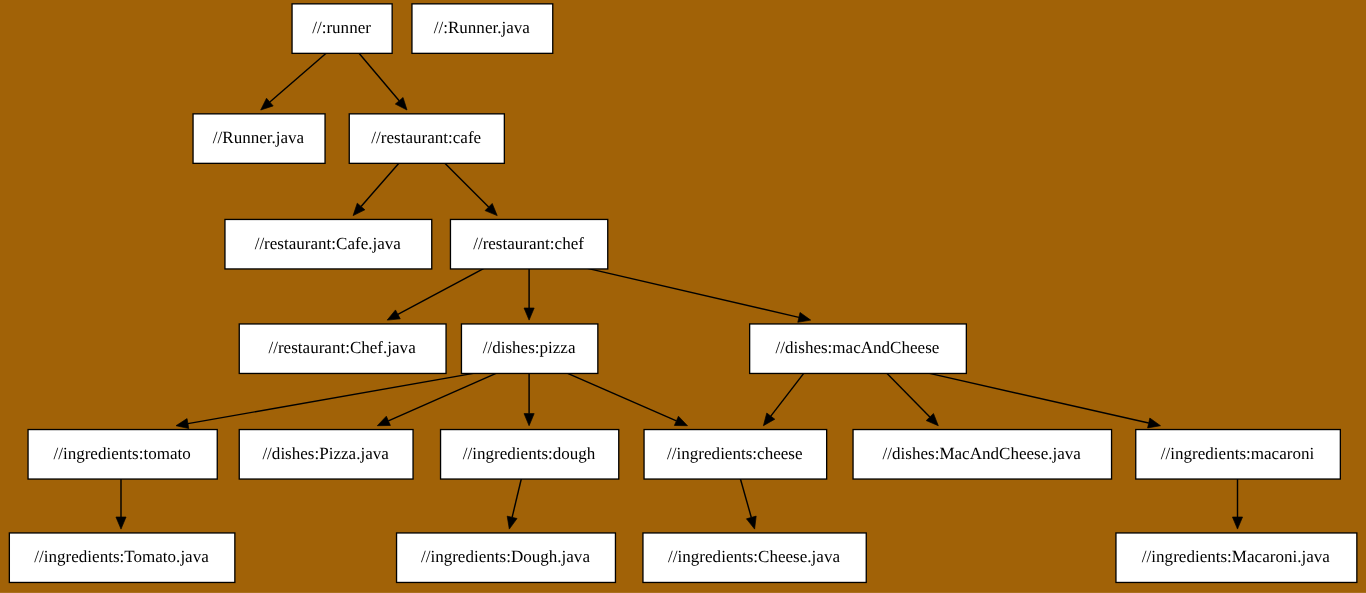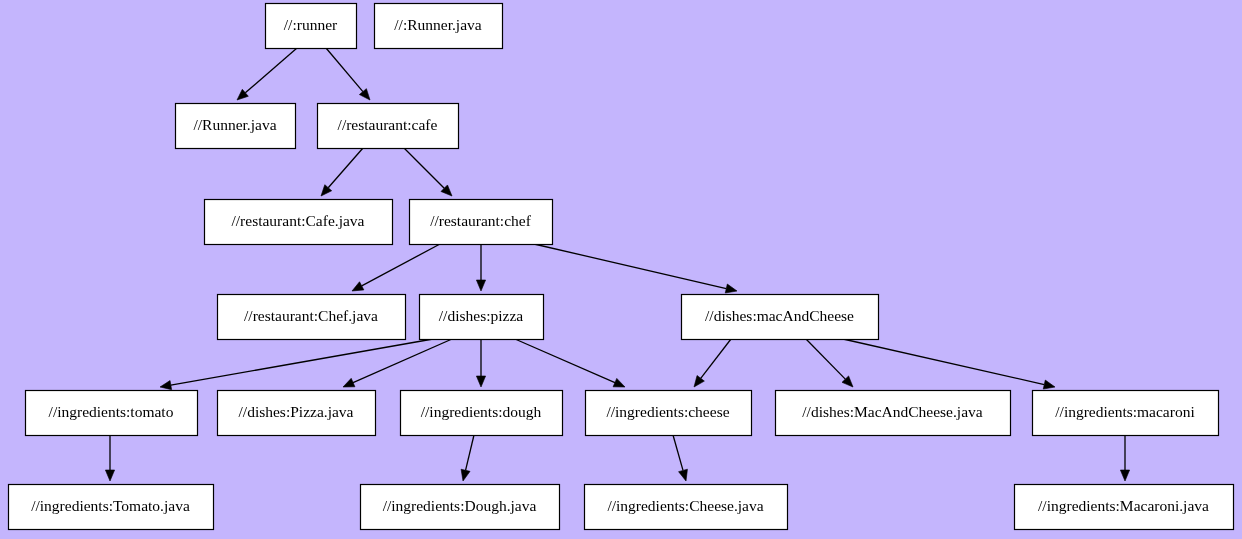--- a/index.html
+++ b/index.html
@@ -7,21 +7,21 @@
     padding: 0;
     background: #ffffff;
   }
   body {
     font-family: "Liberation Serif", "DejaVu Serif", serif;
   }
   #graph-root {
     position: relative;
     width: 1242px;
     height: 539px;
-    background: #c4b5fd;
+    background: #a16207;
     overflow: hidden;
   }
   svg#graph-canvas {
     position: absolute;
     top: 0;
     left: 0;
     width: 1242px;
     height: 539px;
     display: block;
   }

